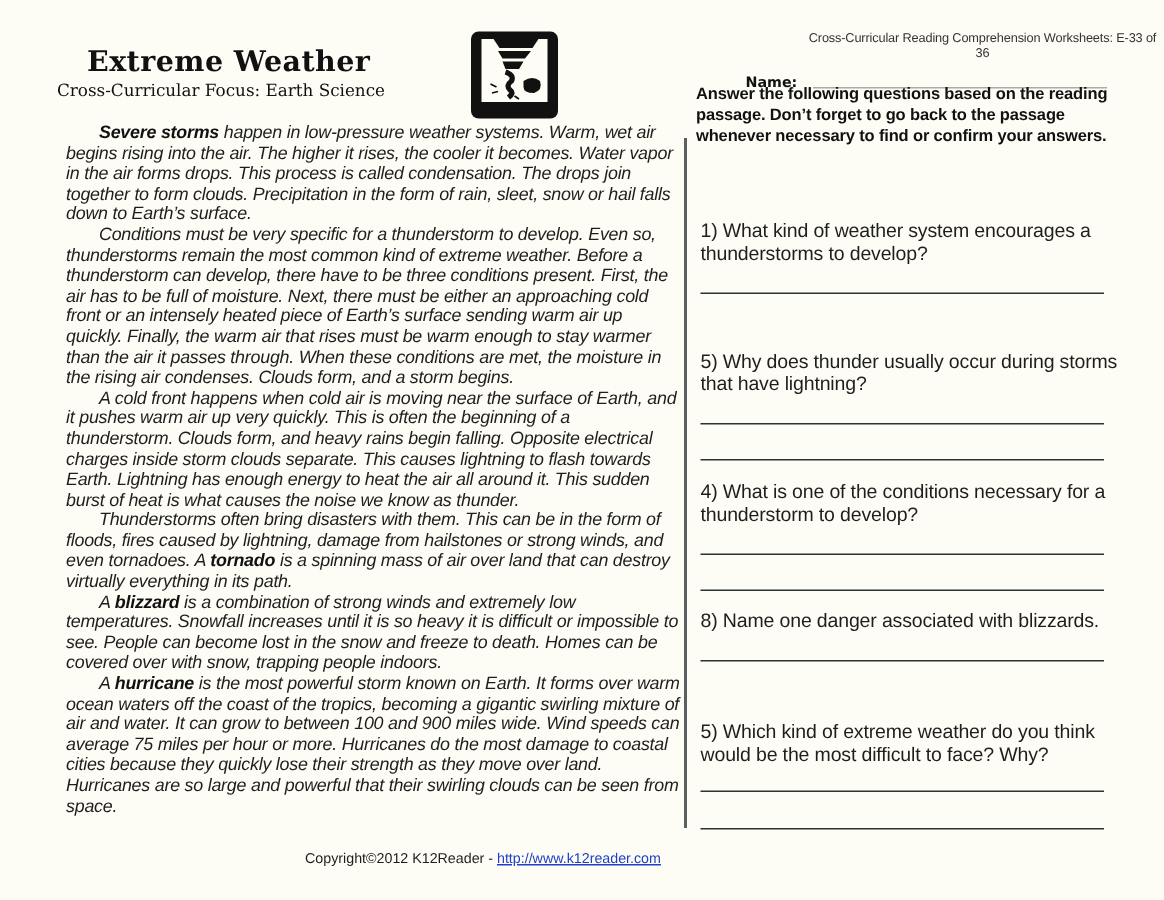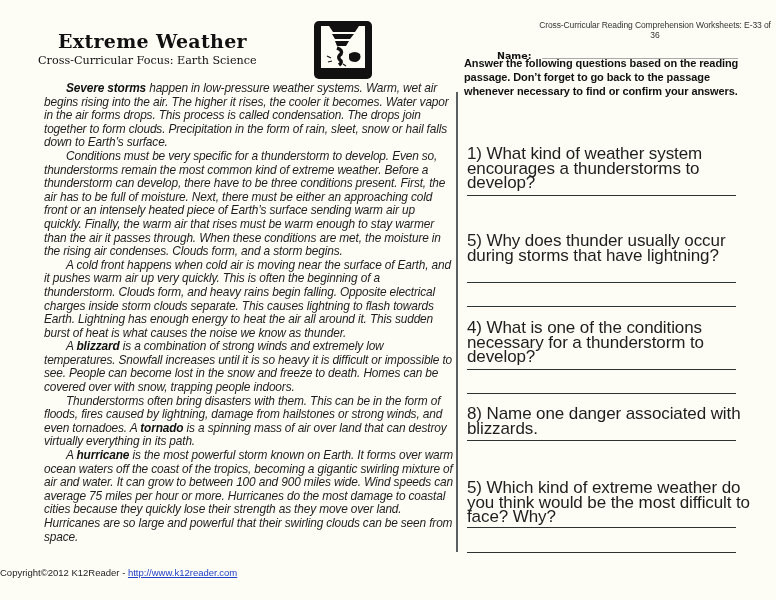--- a/index.html
+++ b/index.html
@@ -59,31 +59,31 @@
     }
 
     .instructions {
       position: absolute; left: 464px; top: 56px; width: 290px;
       font-weight: bold; font-size: 11px; line-height: 14.2px; color: #111;
       letter-spacing: -0.1px;
     }
 
     .question {
       position: absolute; left: 467px; width: 290px;
-      font-size: 17px; line-height: 14.6px; color: #1e1e1e;
+      font-size: 13px; line-height: 14.6px; color: #1e1e1e;
       letter-spacing: -0.1px;
     }
     .answer-line {
       position: absolute; left: 467px; width: 269px; height: 0;
       border-top: 1.5px solid #2b3333;
     }
 
     .footer {
       position: absolute; left: 0; width: 644px; top: 567px;
-      font-size: 9.5px; color: #1e1e1e;
+      text-align: center; font-size: 9.5px; color: #1e1e1e;
     }
     .footer a { color: #1f3fc7; text-decoration: underline; }
   </style>
 </head>
 <body>
 
 <div class="title">Extreme Weather</div>
 <div class="subtitle">Cross-Curricular Focus: Earth Science</div>
 
 <div class="logo">
@@ -107,22 +107,22 @@
 
 <div class="name-row">
   <span class="name-label">Name:</span>
   <span class="name-line"></span>
 </div>
 
 <div class="passage">
   <p><b>Severe storms</b><span> happen in low-pressure weather systems. Warm, wet air begins rising into the air. The higher it rises, the cooler it becomes. Water vapor in the air forms drops. This process is called condensation. The drops join together to form clouds. Precipitation in the form of rain, sleet, snow or hail falls down to Earth’s surface.</span></p>
   <p><span>Conditions must be very specific for a thunderstorm to develop. Even so, thunderstorms remain the most common kind of extreme weather. Before a thunderstorm can develop, there have to be three conditions present. First, the air has to be full of moisture. Next, there must be either an approaching cold front or an intensely heated piece of Earth’s surface sending warm air up quickly. Finally, the warm air that rises must be warm enough to stay warmer than the air it passes through. When these conditions are met, the moisture in the rising air condenses. Clouds form, and a storm begins.</span></p>
   <p><span>A cold front happens when cold air is moving near the surface of Earth, and it pushes warm air up very quickly. This is often the beginning of a thunderstorm. Clouds form, and heavy rains begin falling. Opposite electrical charges inside storm clouds separate. This causes lightning to flash towards Earth. Lightning has enough energy to heat the air all around it. This sudden burst of heat is what causes the noise we know as thunder.</span></p>
+  <p><span>Thunderstorms often bring disasters with them. This can be in the form of floods, fires caused by lightning, damage from hailstones or strong winds, and even tornadoes. A </span><b>tornado</b><span> is a spinning mass of air over land that can destroy virtually everything in its path.</span></p>
   <p><span>A </span><b>blizzard</b><span> is a combination of strong winds and extremely low temperatures. Snowfall increases until it is so heavy it is difficult or impossible to see. People can become lost in the snow and freeze to death. Homes can be covered over with snow, trapping people indoors.</span></p>
-  <p><span>Thunderstorms often bring disasters with them. This can be in the form of floods, fires caused by lightning, damage from hailstones or strong winds, and even tornadoes. A </span><b>tornado</b><span> is a spinning mass of air over land that can destroy virtually everything in its path.</span></p>
   <p><span>A </span><b>hurricane</b><span> is the most powerful storm known on Earth. It forms over warm ocean waters off the coast of the tropics, becoming a gigantic swirling mixture of air and water. It can grow to between 100 and 900 miles wide. Wind speeds can average 75 miles per hour or more. Hurricanes do the most damage to coastal cities because they quickly lose their strength as they move over land. Hurricanes are so large and powerful that their swirling clouds can be seen from space.</span></p>
 </div>
 
 <div class="divider"></div>
 
 <div class="instructions">Answer the following questions based on the reading passage. Don’t forget to go back to the passage whenever necessary to find or confirm your answers.</div>
 
 <div class="question" style="top:147px">1) What kind of weather system encourages a thunderstorms to develop?</div>
 <div class="answer-line" style="top:195px"></div>
 

